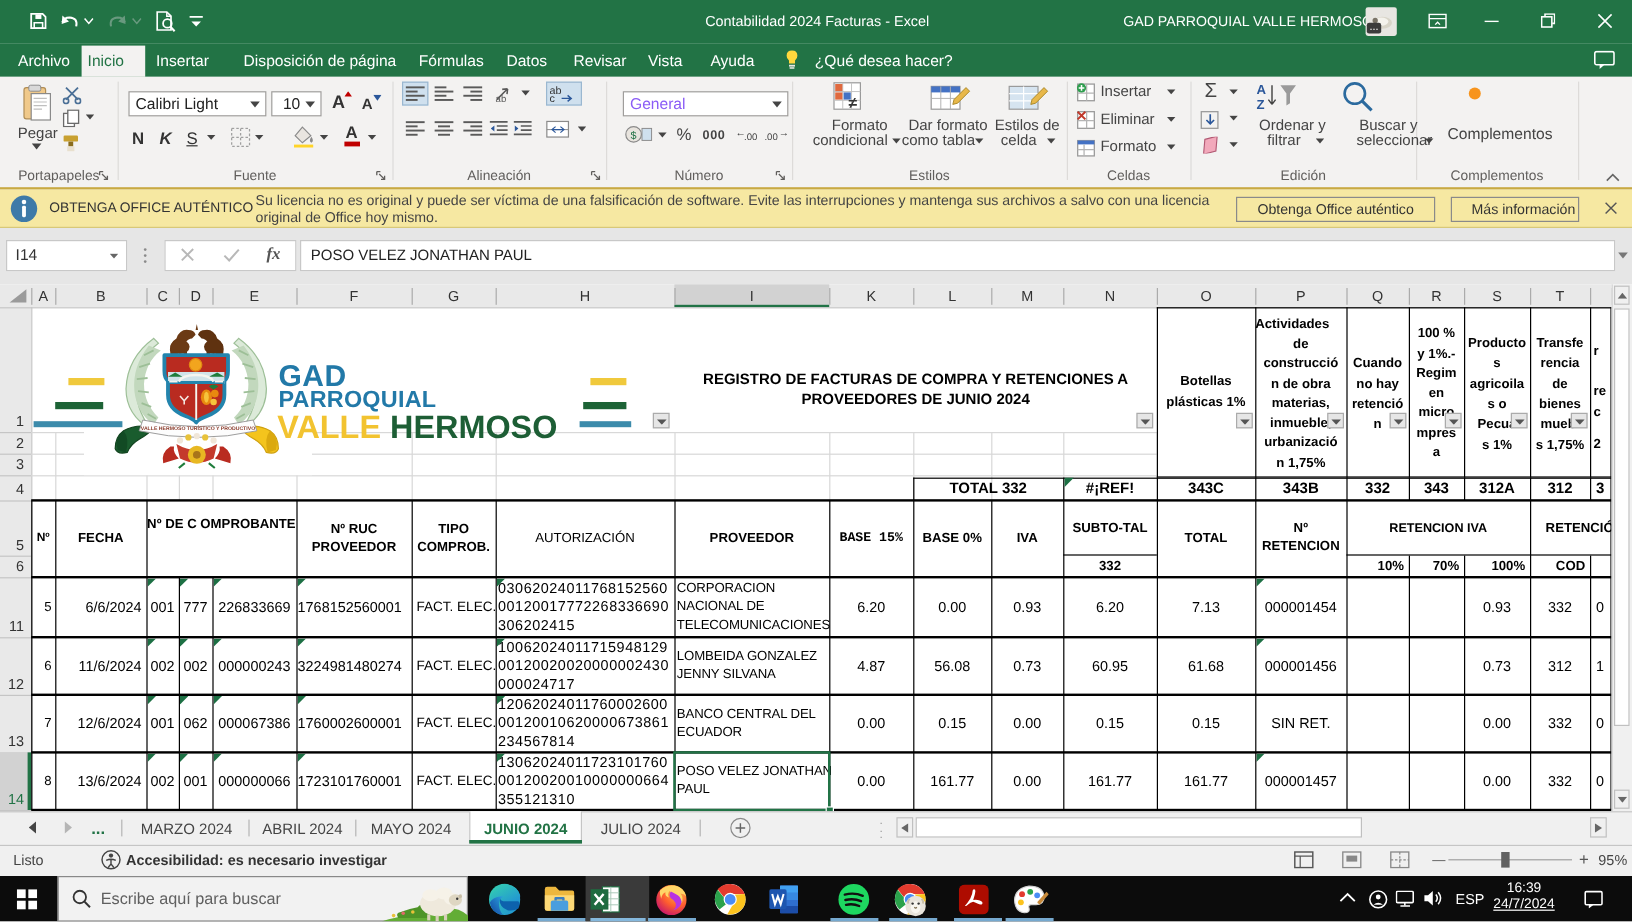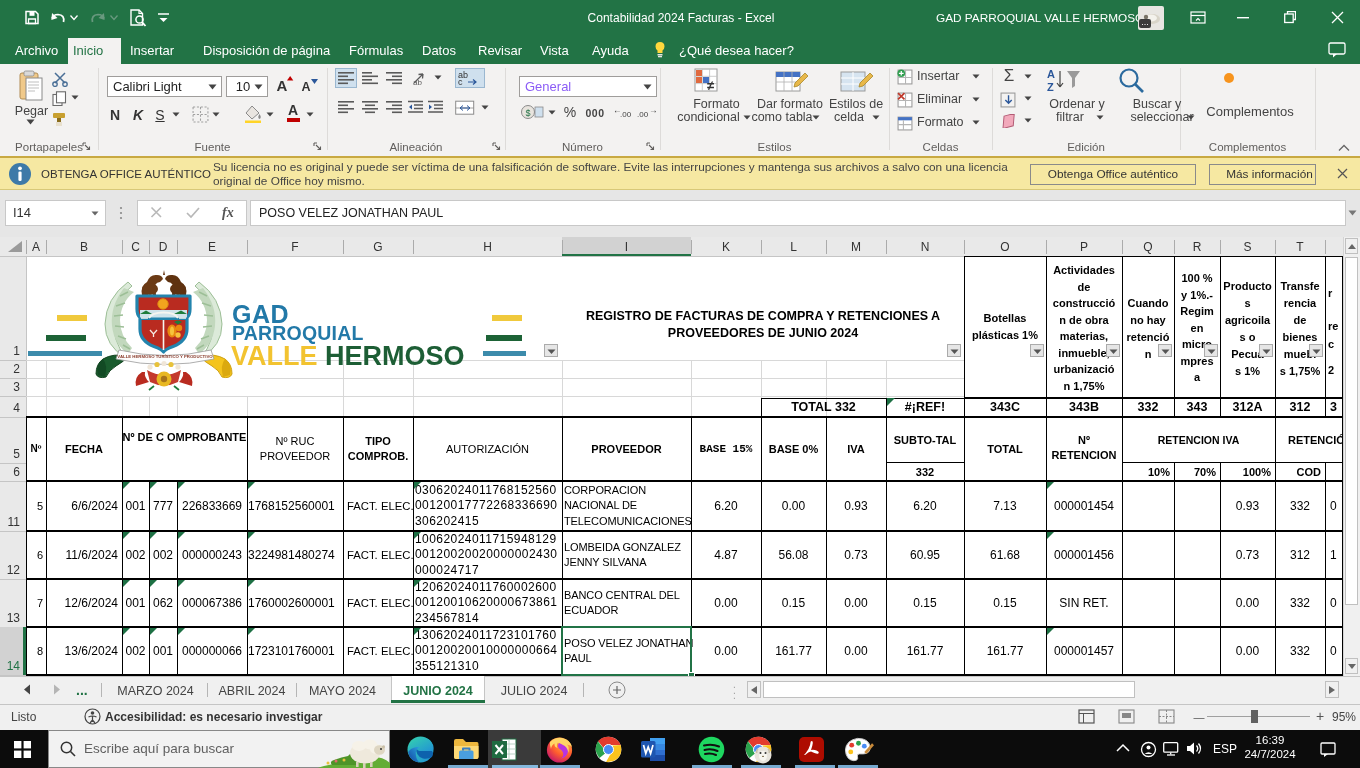--- a/index.html
+++ b/index.html
@@ -577,21 +577,21 @@
 <div style="position:absolute;left:947px;top:344px;width:14px;height:13px;background:#e6e6e6;border:1px solid #ababab;"></div>
 <svg style="position:absolute;left:950px;top:349px;" width="9" height="5" viewBox="0 0 9 5">
     <path d="M0.5 0.5 h8 l-4 4.5z" fill="#555"></path>
   </svg>
 <div style="position:absolute;left:964px;top:310px;width:82px;height:17px;font-size:11px;font-weight:700;color:#000;text-align:center;line-height:17px;white-space:nowrap;">Botellas</div>
 <div style="position:absolute;left:964px;top:327px;width:82px;height:17px;font-size:11px;font-weight:700;color:#000;text-align:center;line-height:17px;white-space:nowrap;">plásticas 1%</div>
 <div style="position:absolute;left:1030px;top:344px;width:14px;height:13px;background:#e6e6e6;border:1px solid #ababab;"></div>
 <svg style="position:absolute;left:1033px;top:349px;" width="9" height="5" viewBox="0 0 9 5">
     <path d="M0.5 0.5 h8 l-4 4.5z" fill="#555"></path>
   </svg>
-<div style="position:absolute;left:1046px;top:262.0px;width:76px;height:16.5px;font-size:11px;font-weight:700;color:#000;text-align:center;line-height:16.5px;white-space:nowrap;">Actividades</div>
+<div style="position:absolute;left:1046px;top:262.0px;width:76px;height:16.5px;font-size:11px;font-weight:700;color:#000;line-height:16.5px;white-space:nowrap;">Actividades</div>
 <div style="position:absolute;left:1046px;top:278.5px;width:76px;height:16.5px;font-size:11px;font-weight:700;color:#000;text-align:center;line-height:16.5px;white-space:nowrap;">de</div>
 <div style="position:absolute;left:1046px;top:295.0px;width:76px;height:16.5px;font-size:11px;font-weight:700;color:#000;text-align:center;line-height:16.5px;white-space:nowrap;">construcció</div>
 <div style="position:absolute;left:1046px;top:311.5px;width:76px;height:16.5px;font-size:11px;font-weight:700;color:#000;text-align:center;line-height:16.5px;white-space:nowrap;">n de obra</div>
 <div style="position:absolute;left:1046px;top:328.0px;width:76px;height:16.5px;font-size:11px;font-weight:700;color:#000;text-align:center;line-height:16.5px;white-space:nowrap;">materias,</div>
 <div style="position:absolute;left:1046px;top:344.5px;width:76px;height:16.5px;font-size:11px;font-weight:700;color:#000;text-align:center;line-height:16.5px;white-space:nowrap;">inmueble,</div>
 <div style="position:absolute;left:1046px;top:361.0px;width:76px;height:16.5px;font-size:11px;font-weight:700;color:#000;text-align:center;line-height:16.5px;white-space:nowrap;">urbanizació</div>
 <div style="position:absolute;left:1046px;top:377.5px;width:76px;height:16.5px;font-size:11px;font-weight:700;color:#000;text-align:center;line-height:16.5px;white-space:nowrap;">n 1,75%</div>
 <div style="position:absolute;left:1106px;top:344px;width:14px;height:13px;background:#e6e6e6;border:1px solid #ababab;"></div>
 <svg style="position:absolute;left:1109px;top:349px;" width="9" height="5" viewBox="0 0 9 5">
     <path d="M0.5 0.5 h8 l-4 4.5z" fill="#555"></path>
@@ -668,21 +668,21 @@
 <div style="position:absolute;left:1275px;top:398px;width:1px;height:19px;background:#000;"></div>
 <div style="position:absolute;left:1325px;top:398px;width:1px;height:19px;background:#000;"></div>
 <div style="position:absolute;left:1342px;top:398px;width:1px;height:19px;background:#000;"></div>
 <div style="position:absolute;left:761px;top:398px;width:582px;height:1px;background:#000;"></div>
 <svg style="position:absolute;left:887px;top:398px;" width="8" height="8" viewBox="0 0 8 8">
     <path d="M0 0 L8 0 L0 8Z" fill="#1d7044"></path>
   </svg>
 <div style="position:absolute;left:26px;top:417px;width:20px;height:64px;font-size:10px;font-weight:700;color:#000;text-align:center;line-height:64px;white-space:nowrap;">Nº</div>
 <div style="position:absolute;left:46px;top:417px;width:76px;height:64px;font-size:11px;font-weight:700;color:#000;text-align:center;line-height:64px;white-space:nowrap;">FECHA</div>
 <div style="position:absolute;left:122px;top:405px;width:125px;height:64px;font-size:11px;font-weight:700;color:#000;text-align:center;line-height:64px;white-space:nowrap;">Nº DE C OMPROBANTE</div>
-<div style="position:absolute;left:247px;top:434px;width:96px;height:30px;font-size:11px;font-weight:400;color:#000;text-align:center;line-height:15px;white-space:nowrap;">Nº RUC<br>PROVEEDOR</div>
+<div style="position:absolute;left:247px;top:434px;width:96px;height:30px;font-size:11px;font-weight:700;color:#000;text-align:center;line-height:15px;white-space:nowrap;">Nº RUC<br>PROVEEDOR</div>
 <div style="position:absolute;left:343px;top:434px;width:70px;height:30px;font-size:11px;font-weight:700;color:#000;text-align:center;line-height:15px;white-space:nowrap;">TIPO<br>COMPROB.</div>
 <div style="position:absolute;left:413px;top:417px;width:149px;height:64px;font-size:11px;font-weight:400;color:#000;text-align:center;line-height:64px;white-space:nowrap;">AUTORIZACIÓN</div>
 <div style="position:absolute;left:562px;top:417px;width:129px;height:64px;font-size:11px;font-weight:700;color:#000;text-align:center;line-height:64px;white-space:nowrap;">PROVEEDOR</div>
 <div style="position:absolute;left:691px;top:417px;width:70px;height:71px;font-size:11px;font-weight:700;color:#000;text-align:center;line-height:64px;white-space:nowrap;font-family:Liberation Mono, monospace;">BASE 15%</div>
 <div style="position:absolute;left:761px;top:417px;width:65px;height:64px;font-size:11px;font-weight:700;color:#000;text-align:center;line-height:64px;white-space:nowrap;">BASE 0%</div>
 <div style="position:absolute;left:826px;top:417px;width:60px;height:64px;font-size:11px;font-weight:700;color:#000;text-align:center;line-height:64px;white-space:nowrap;">IVA</div>
 <div style="position:absolute;left:886px;top:417px;width:78px;height:46px;font-size:11px;font-weight:700;color:#000;text-align:center;line-height:46px;white-space:nowrap;">SUBTO-TAL</div>
 <div style="position:absolute;left:886px;top:463px;width:78px;height:18px;font-size:11px;font-weight:700;color:#000;text-align:center;line-height:18px;white-space:nowrap;">332</div>
 <div style="position:absolute;left:964px;top:417px;width:82px;height:64px;font-size:11px;font-weight:700;color:#000;text-align:center;line-height:64px;white-space:nowrap;">TOTAL</div>
 <div style="position:absolute;left:1046px;top:433px;width:76px;height:30px;font-size:11px;font-weight:700;color:#000;text-align:center;line-height:15px;white-space:nowrap;">Nº<br>RETENCION</div>
@@ -1083,16 +1083,16 @@
     <rect x="0.7" y="0.7" width="14" height="9.5" rx="1" fill="none" stroke="#fff" stroke-width="1.3"></rect>
     <path d="M4 13 h8" stroke="#fff" stroke-width="1.3"></path>
     <path d="M7.7 10.5 v2" stroke="#fff" stroke-width="1.3"></path>
   </svg>
 <svg style="position:absolute;left:1186px;top:741px;" width="18" height="15" viewBox="0 0 18 15">
     <path d="M1 5 L1 10 L4 10 L8 13.5 L8 1.5 L4 5Z" fill="#fff"></path>
     <path d="M10.5 4.5 Q13 7.5 10.5 10.5 M12.5 2.5 Q16.5 7.5 12.5 12.5" fill="none" stroke="#fff" stroke-width="1.3"></path>
   </svg>
 <div style="position:absolute;left:1213px;top:742px;width:28px;height:14px;font-size:12px;font-weight:400;color:#fff;text-align:left;line-height:14px;white-space:nowrap;">ESP</div>
 <div style="position:absolute;left:1246px;top:734px;width:48px;height:13px;font-size:11.5px;font-weight:400;color:#fff;text-align:center;line-height:13px;white-space:nowrap;">16:39</div>
-<div style="position:absolute;left:1240px;top:748px;width:60px;height:13px;font-size:11.5px;font-weight:400;color:#fff;text-align:center;line-height:13px;white-space:nowrap;">24/7/2024</div>
+<div style="position:absolute;left:1240px;top:748px;width:60px;height:13px;font-size:11.5px;font-weight:400;color:#fff;text-align:center;line-height:13px;white-space:nowrap;text-decoration:underline;">24/7/2024</div>
 <svg style="position:absolute;left:1320px;top:741px;" width="17" height="16" viewBox="0 0 17 16">
     <rect x="1" y="2" width="14" height="11" rx="1" fill="none" stroke="#fff" stroke-width="1.3"></rect>
     <path d="M4 13 L4 16 L8 13" fill="#fff"></path>
   </svg>
 </body></html>

